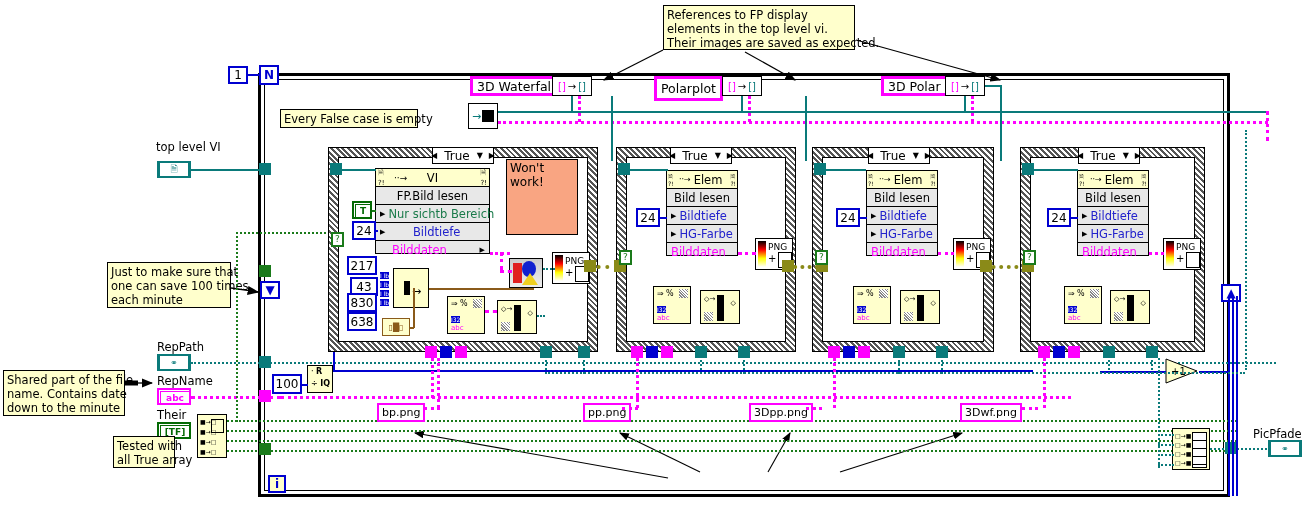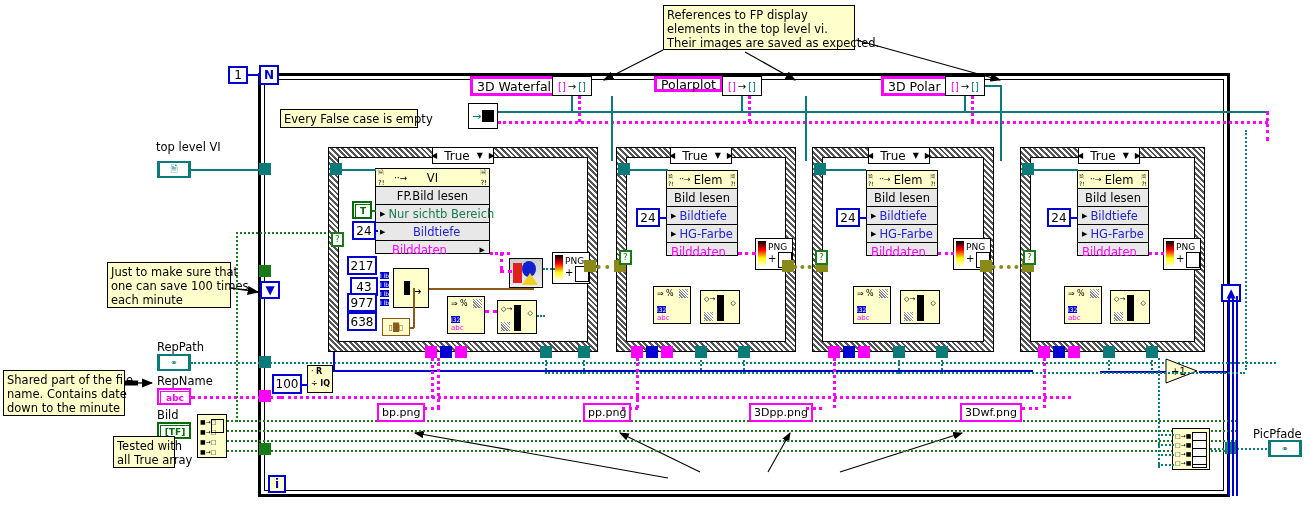--- a/index.html
+++ b/index.html
@@ -142,21 +142,21 @@
 
   <div class="abs loopterm i" style="left:268px;top:475px;width:18px;height:18px;">i</div>
 
   <div class="abs reflabel" style="left:470px;top:76px;height:20px;">3D Waterfall</div>
   <div class="abs fnw" style="left:552px;top:76px;width:40px;height:20px;display:flex;align-items:center;justify-content:center;font-size:10px;">
     <span style="color:#ff00ff;">[]</span>
     <span style="margin:0 2px;">→</span>
     <span style="color:#0a7a7a;">[]</span>
   </div>
 
-  <div class="abs reflabel" style="left:654px;top:76px;height:16px;">Polarplot</div>
+  <div class="abs reflabel" style="left:654px;top:76px;height:25px;">Polarplot</div>
   <div class="abs fnw" style="left:722px;top:76px;width:40px;height:20px;display:flex;align-items:center;justify-content:center;font-size:10px;">
     <span style="color:#ff00ff;">[]</span>
     <span style="margin:0 2px;">→</span>
     <span style="color:#0a7a7a;">[]</span>
   </div>
 
   <div class="abs reflabel" style="left:881px;top:76px;height:20px;">3D Polar</div>
   <div class="abs fnw" style="left:945px;top:76px;width:40px;height:20px;display:flex;align-items:center;justify-content:center;font-size:10px;">
     <span style="color:#ff00ff;">[]</span>
     <span style="margin:0 2px;">→</span>
@@ -201,21 +201,21 @@
   <div class="abs lbl" style="left:157px;top:340px;">RepPath</div>
   <div class="abs term" style="left:157px;top:354px;width:34px;height:17px;">
     <div class="term-inner">⚭</div>
   </div>
 
   <div class="abs lbl" style="left:157px;top:374px;">RepName</div>
   <div class="abs term-str abs" style="left:157px;top:388px;width:34px;height:17px;">
     <div class="ti">abc</div>
   </div>
 
-  <div class="abs lbl" style="left:157px;top:408px;">Bild</div>
+  <div class="abs lbl" style="left:157px;top:408px;">Their</div>
   <div class="abs term-bool abs" style="left:157px;top:422px;width:34px;height:17px;">
     <div class="ti">[TF]</div>
   </div>
 
   <div class="abs note" style="left:3px;top:370px;width:122px;height:46px;">Shared part of the file
 name. Contains date
 down to the minute</div>
   <div class="abs note" style="left:113px;top:436px;width:62px;height:32px;">Tested with
 all True array</div>
 
@@ -282,41 +282,42 @@
 
   <div class="abs term-bool" style="left:352px;top:201px;width:20px;height:18px;">
     <div class="ti" style="font-size:9px;">T</div>
   </div>
   <div class="abs w wh dotgreen" style="left:372px;top:210px;width:4px;"></div>
   <div class="abs numconst" style="left:352px;top:221px;width:24px;height:19px;">24</div>
   <div class="abs w wh blue" style="left:376px;top:230px;width:2px;"></div>
 
   <div class="abs numconst" style="left:347px;top:256px;width:30px;height:19px;">217</div>
   <div class="abs numconst" style="left:350px;top:277px;width:28px;height:19px;">43</div>
-  <div class="abs numconst" style="left:347px;top:293px;width:30px;height:19px;">977</div>
+  <div class="abs numconst" style="left:347px;top:293px;width:30px;height:19px;">830</div>
   <div class="abs numconst" style="left:347px;top:312px;width:30px;height:19px;">638</div>
 
   <div class="abs fn" style="left:393px;top:268px;width:36px;height:40px;">
     <div style="position:absolute;left:-14px;top:2px;font-size:6px;color:#0000d0;line-height:9px;">
       <span style="background:#0000d0;color:#fff;">I lb</span><br>
       <span style="background:#0000d0;color:#fff;">I lb</span><br>
       <span style="background:#0000d0;color:#fff;">I lb</span><br>
       <span style="background:#0000d0;color:#fff;">I lb</span>
     </div>
     <div style="position:absolute;left:10px;top:12px;width:6px;height:14px;background:#000;"></div>
     <div style="position:absolute;left:18px;top:16px;font-size:11px;">→</div>
   </div>
 
   <div class="abs fnw" style="left:382px;top:318px;width:28px;height:18px;border-color:#8a5a1a;background:#ffffcc;
               display:flex;align-items:center;justify-content:center;font-size:8px;color:#8a5a1a;">▯█▯</div>
 
   <div class="abs w wh brown" style="left:429px;top:288px;width:105px;"></div>
   <div class="abs w wv brown" style="left:413px;top:288px;height:40px;"></div>
   <div class="abs w wh brown" style="left:410px;top:327px;width:4px;"></div>
 
+  <div class="abs wontwork" style="left:506px;top:159px;width:72px;height:76px;">Won't work!</div>
 
   <div class="abs fnw" style="left:509px;top:258px;width:34px;height:30px;background:linear-gradient(#ccc,#eee);overflow:hidden;">
     <div style="position:absolute;left:3px;top:4px;width:9px;height:20px;background:#e02020;"></div>
     <div style="position:absolute;left:12px;top:2px;width:14px;height:16px;background:#1020d0;border-radius:50%;"></div>
     <div style="position:absolute;left:12px;top:14px;width:0;height:0;border-left:8px solid transparent;border-right:8px solid transparent;border-bottom:12px solid #f0d020;"></div>
   </div>
   <div class="abs fnw" style="left:552px;top:252px;width:38px;height:32px;">
     <div style="position:absolute;left:2px;top:2px;width:8px;height:26px;background:linear-gradient(#000,#f00,#ff0,#fff);"></div>
     <div style="position:absolute;left:12px;top:3px;font-size:9px;">PNG</div>
     <div style="position:absolute;left:12px;top:14px;font-size:10px;">+</div>

